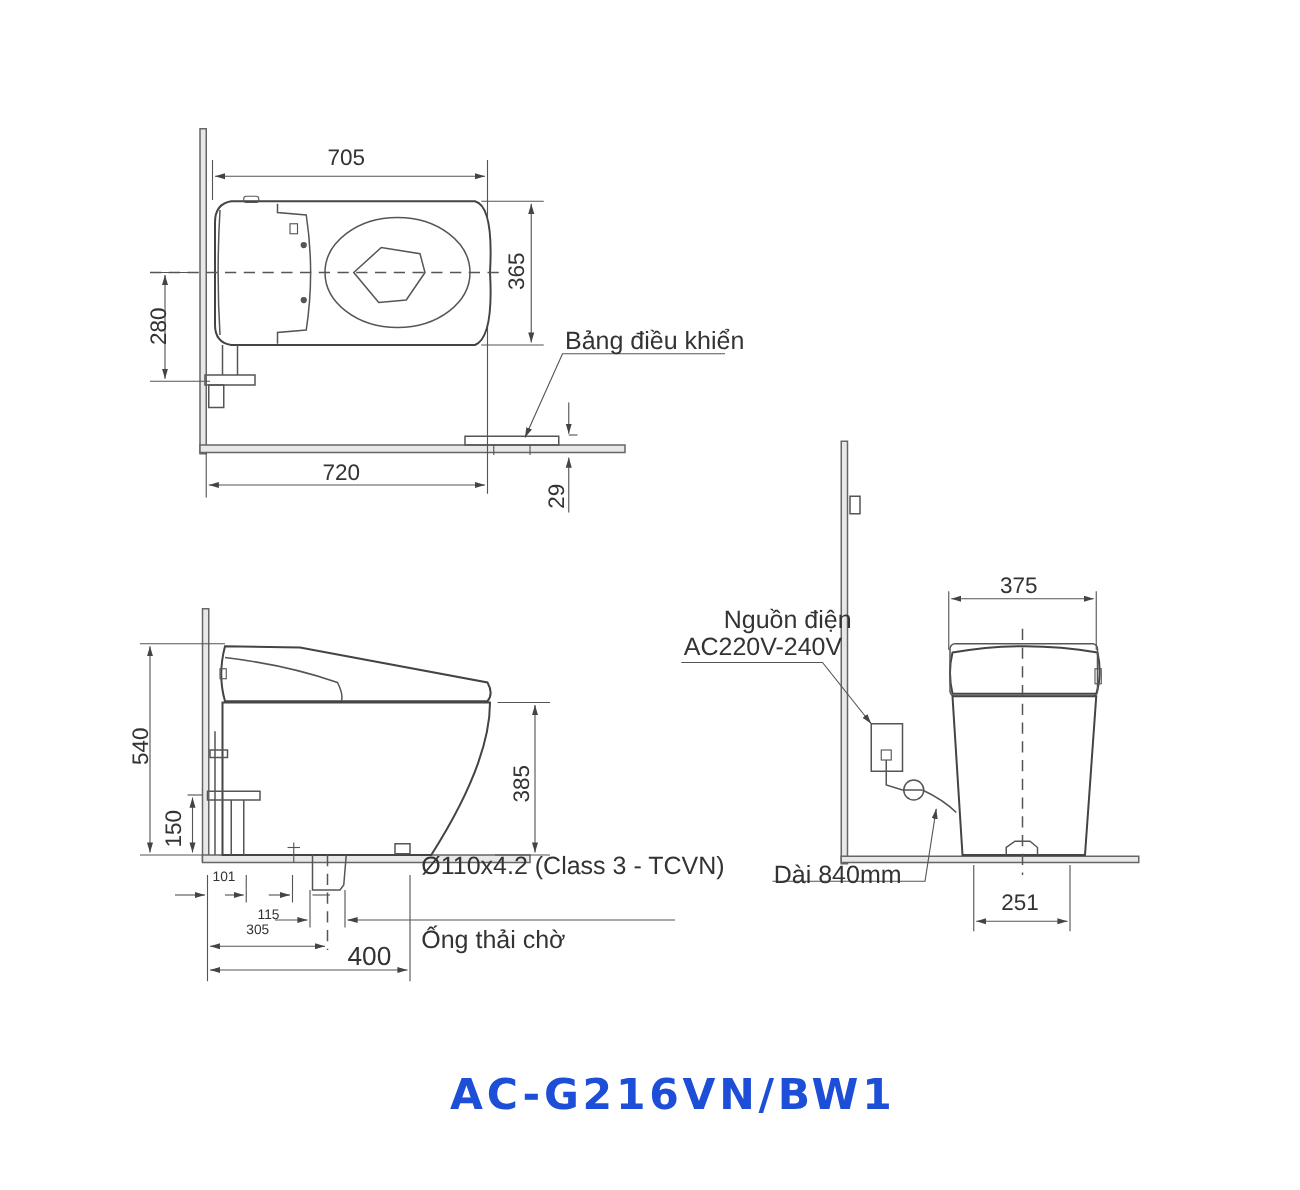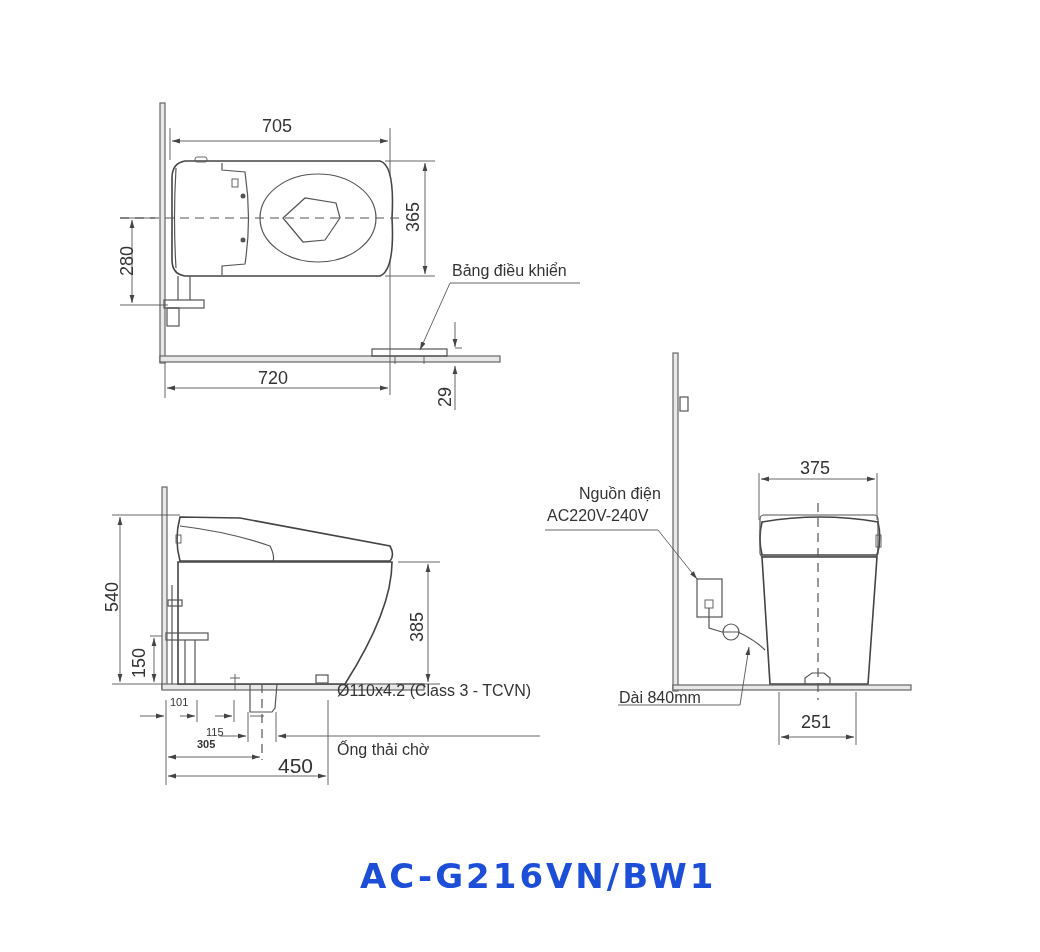--- a/index.html
+++ b/index.html
@@ -6,21 +6,21 @@
     body { width: 1040px; height: 952px; position: relative; overflow: hidden;
       font-family: "Liberation Sans", sans-serif; color: #3a3a3a; }
     svg.drawing { position: absolute; left: 0; top: 0; width: 1040px; height: 952px; }
     .ln { stroke: #555; stroke-width: 1.2; fill: none; }
     .thin { stroke: #555; stroke-width: 0.9; fill: none; }
     .dash { stroke: #555; stroke-width: 1.2; fill: none; stroke-dasharray: 9 6; }
     .body { stroke: #444; stroke-width: 1.6; fill: #fff; }
     .wall { stroke: #666; stroke-width: 1.2; fill: #e8e8e8; }
     .lbl { position: absolute; font-size: 18px; color: #333; white-space: nowrap; line-height: 1; }
     .lbl.small { font-size: 11px; }
-    .lbl.note { font-size: 16px; }
+    .lbl.note { font-size: 20px; }
     .lbl.vert { transform: rotate(-90deg); transform-origin: center center; }
     .title { position: absolute; left: 360px; top: 856px; font-size: 34px; font-weight: bold;
       letter-spacing: 3px; color: #1d4ed8; font-family: "DejaVu Sans", sans-serif; }
   </style>
 </head>
 <body>
 
 <svg class="drawing" viewBox="0 0 1040 952" xmlns="http://www.w3.org/2000/svg">
   <defs>
     <marker id="arr" viewBox="0 0 10 10" refX="10" refY="5" markerWidth="9" markerHeight="9" orient="auto-start-reverse">
@@ -163,22 +163,22 @@
 <span class="lbl vert" style="left:112px;top:252px;">280</span>
 <span class="lbl" style="left:258px;top:369px;">720</span>
 <span class="lbl vert" style="left:435px;top:388px;">29</span>
 <span class="lbl note" style="left:452px;top:263px;">Bảng điều khiển</span>
 
 <span class="lbl vert" style="left:97px;top:588px;">540</span>
 <span class="lbl vert" style="left:402px;top:618px;">385</span>
 <span class="lbl vert" style="left:124px;top:654px;">150</span>
 <span class="lbl small" style="left:170px;top:697px;">101</span>
 <span class="lbl small" style="left:206px;top:697px;margin-top:30px;">115</span>
-<span class="lbl small" style="left:197px;top:739px;font-weight:bold;">305</span>
-<span class="lbl" style="left:278px;top:755px;font-size:21px;">450</span>
+<span class="lbl small" style="left:197px;top:739px;">305</span>
+<span class="lbl" style="left:278px;top:755px;font-size:21px;">400</span>
 <span class="lbl note" style="left:337px;top:683px;">Ø110x4.2 (Class 3 - TCVN)</span>
 <span class="lbl note" style="left:337px;top:742px;">Ống thải chờ</span>
 
 <span class="lbl" style="left:800px;top:459px;">375</span>
 <span class="lbl" style="left:801px;top:713px;">251</span>
 <span class="lbl note" style="left:547px;top:486px;margin-left:32px;">Nguồn điện</span>
 <span class="lbl note" style="left:547px;top:508px;">AC220V-240V</span>
 <span class="lbl note" style="left:619px;top:690px;">Dài 840mm</span>
 
 <div class="title">AC-G216VN/BW1</div>

